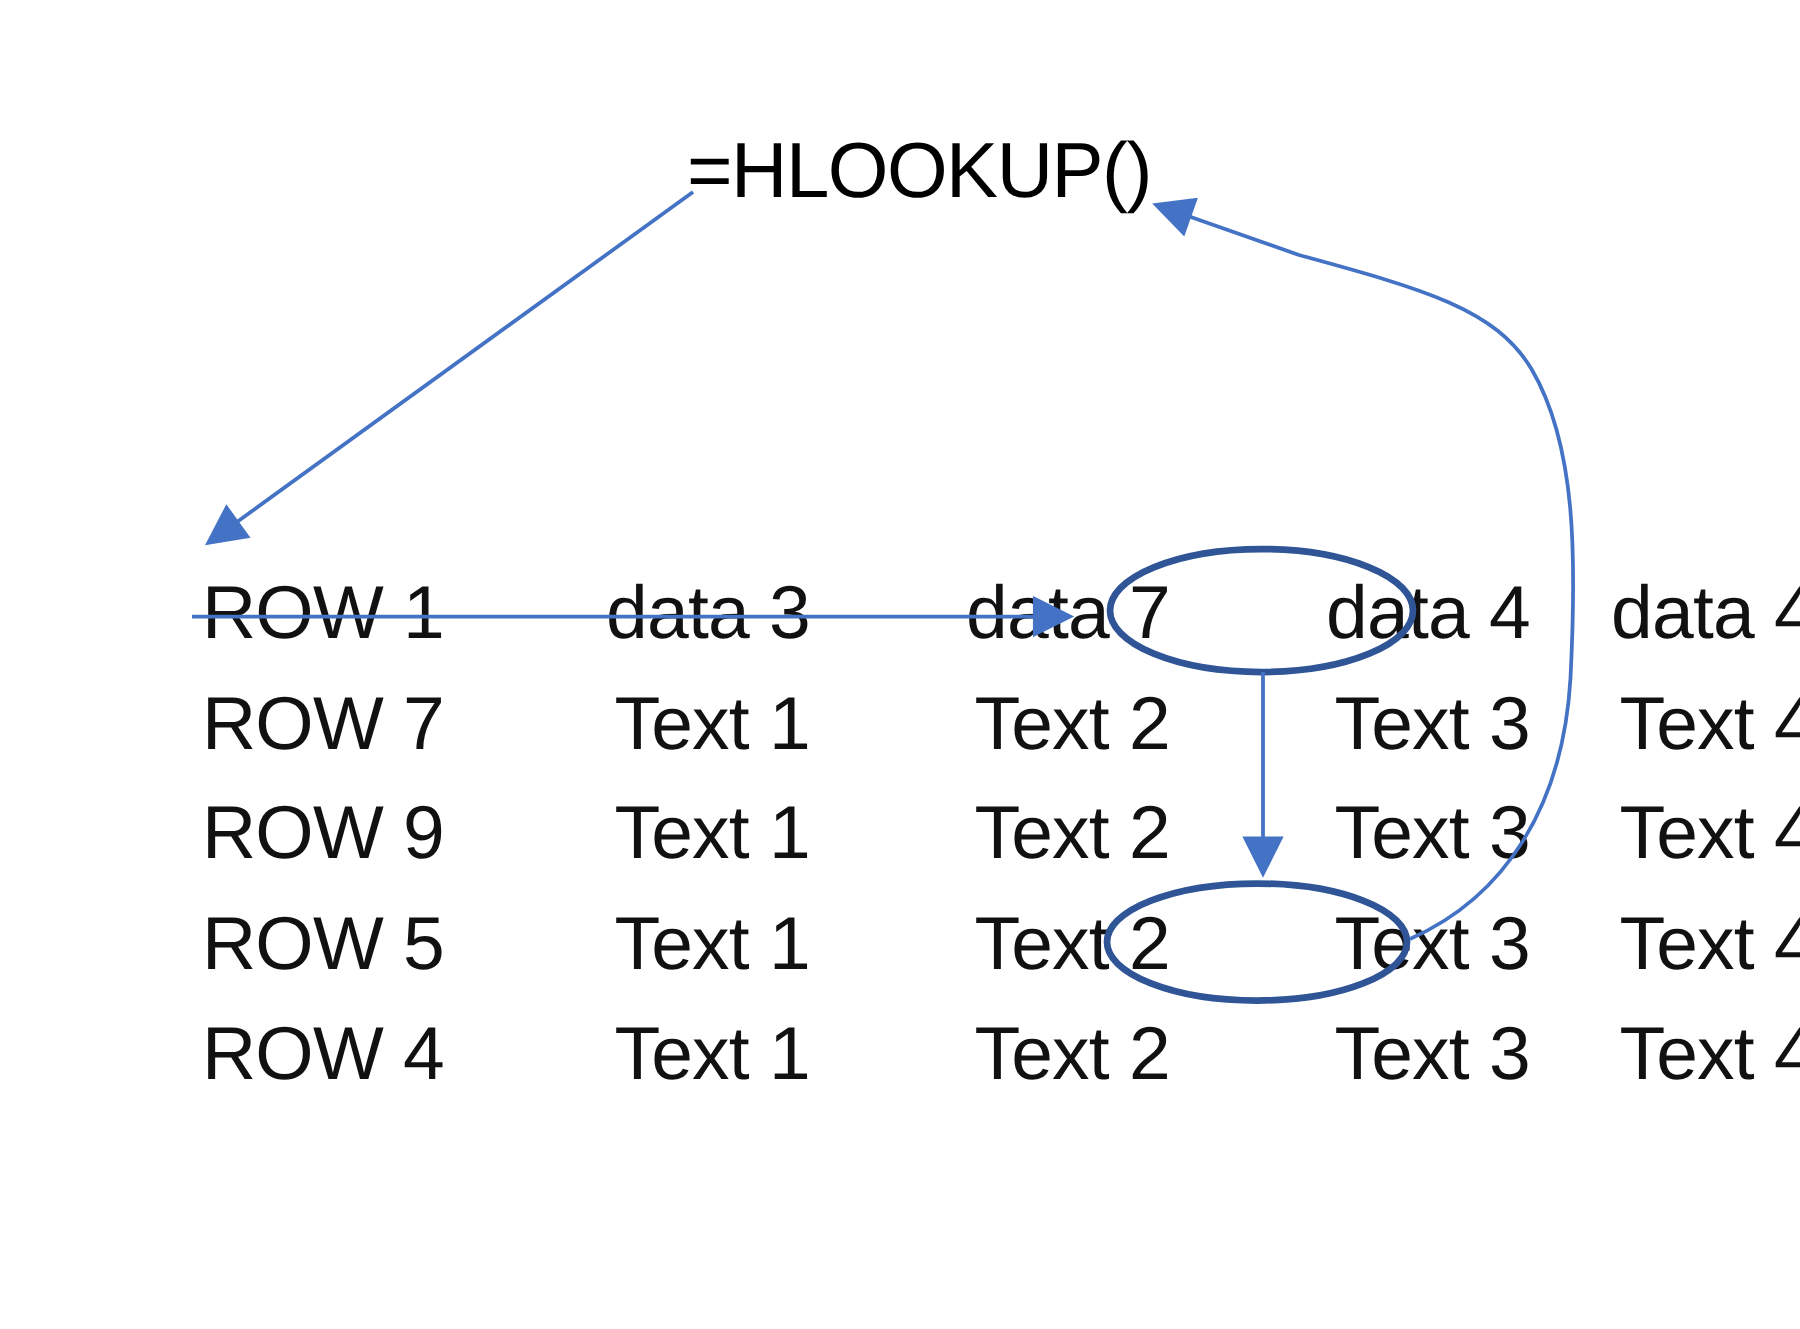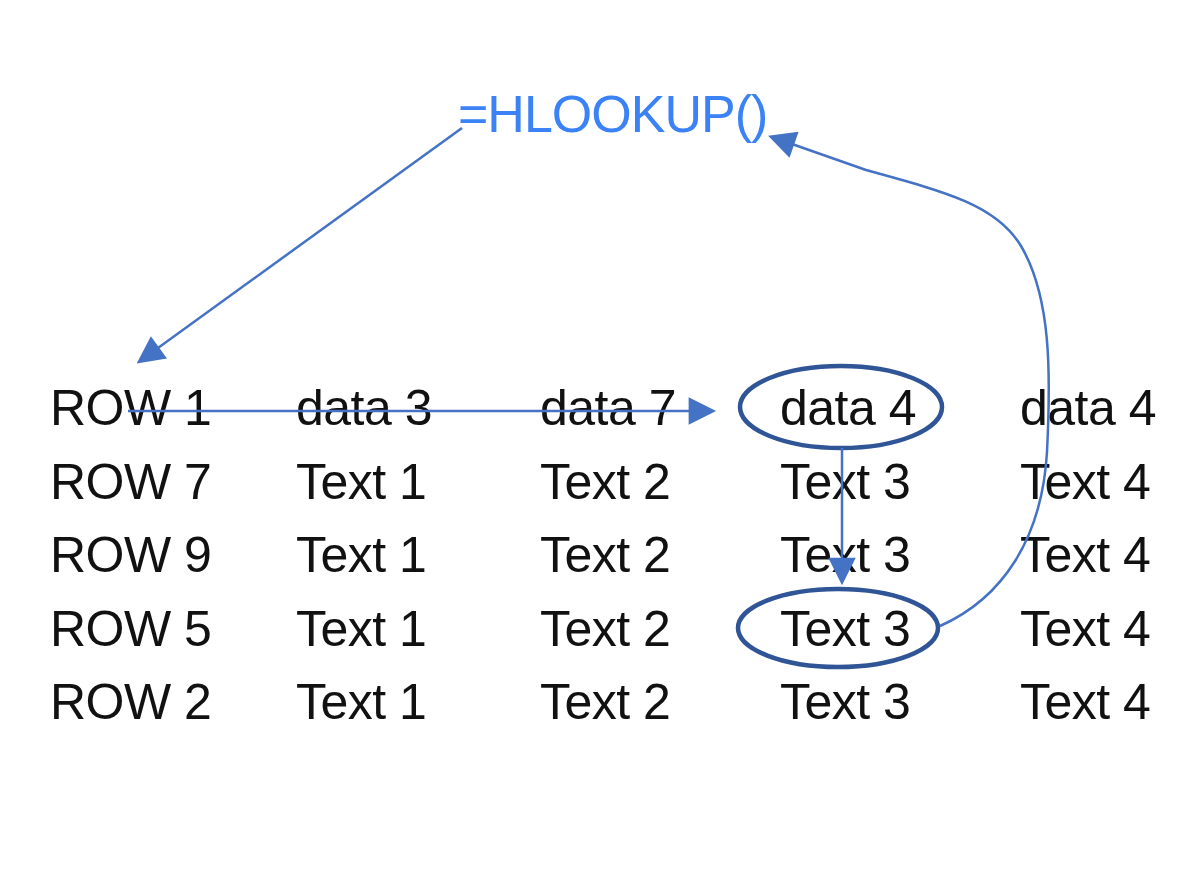--- a/index.html
+++ b/index.html
@@ -14,41 +14,41 @@
     height: 886px;
     background: #ffffff;
     overflow: hidden;
   }
   .formula {
     position: absolute;
     left: 458px;
     top: 84px;
     font-size: 52px;
     letter-spacing: -1px;
-    color: #3b82f6;
+    color: #000000;
     white-space: nowrap;
   }
   .lookup-table {
     position: absolute;
     left: 50px;
     top: 372px;
     display: grid;
     grid-template-columns: 246px 244px 240px 240px 190px;
     grid-auto-rows: 73.5px;
     font-size: 50px;
     letter-spacing: -0.5px;
     color: #111111;
   }
   .lookup-table .row {
     display: contents;
   }
   .lookup-table .cell {
     line-height: 73.5px;
     white-space: nowrap;
-    text-align: left;
+    text-align: right;
   }
   svg.overlay {
     position: absolute;
     left: 0;
     top: 0;
     width: 1200px;
     height: 886px;
     pointer-events: none;
   }
 </style>
@@ -82,21 +82,21 @@
       <div class="cell">Text 4</div>
     </div>
     <div class="row">
       <div class="cell">ROW 5</div>
       <div class="cell">Text 1</div>
       <div class="cell">Text 2</div>
       <div class="cell">Text 3</div>
       <div class="cell">Text 4</div>
     </div>
     <div class="row">
-      <div class="cell">ROW 2</div>
+      <div class="cell">ROW 4</div>
       <div class="cell">Text 1</div>
       <div class="cell">Text 2</div>
       <div class="cell">Text 3</div>
       <div class="cell">Text 4</div>
     </div>
   </div>
 
   <svg class="overlay" viewBox="0 0 1200 886">
     <defs>
       <marker id="arrowhead" viewBox="0 0 10 10" refX="8.5" refY="5" markerWidth="13" markerHeight="11" orient="auto-start-reverse" markerUnits="strokeWidth">

